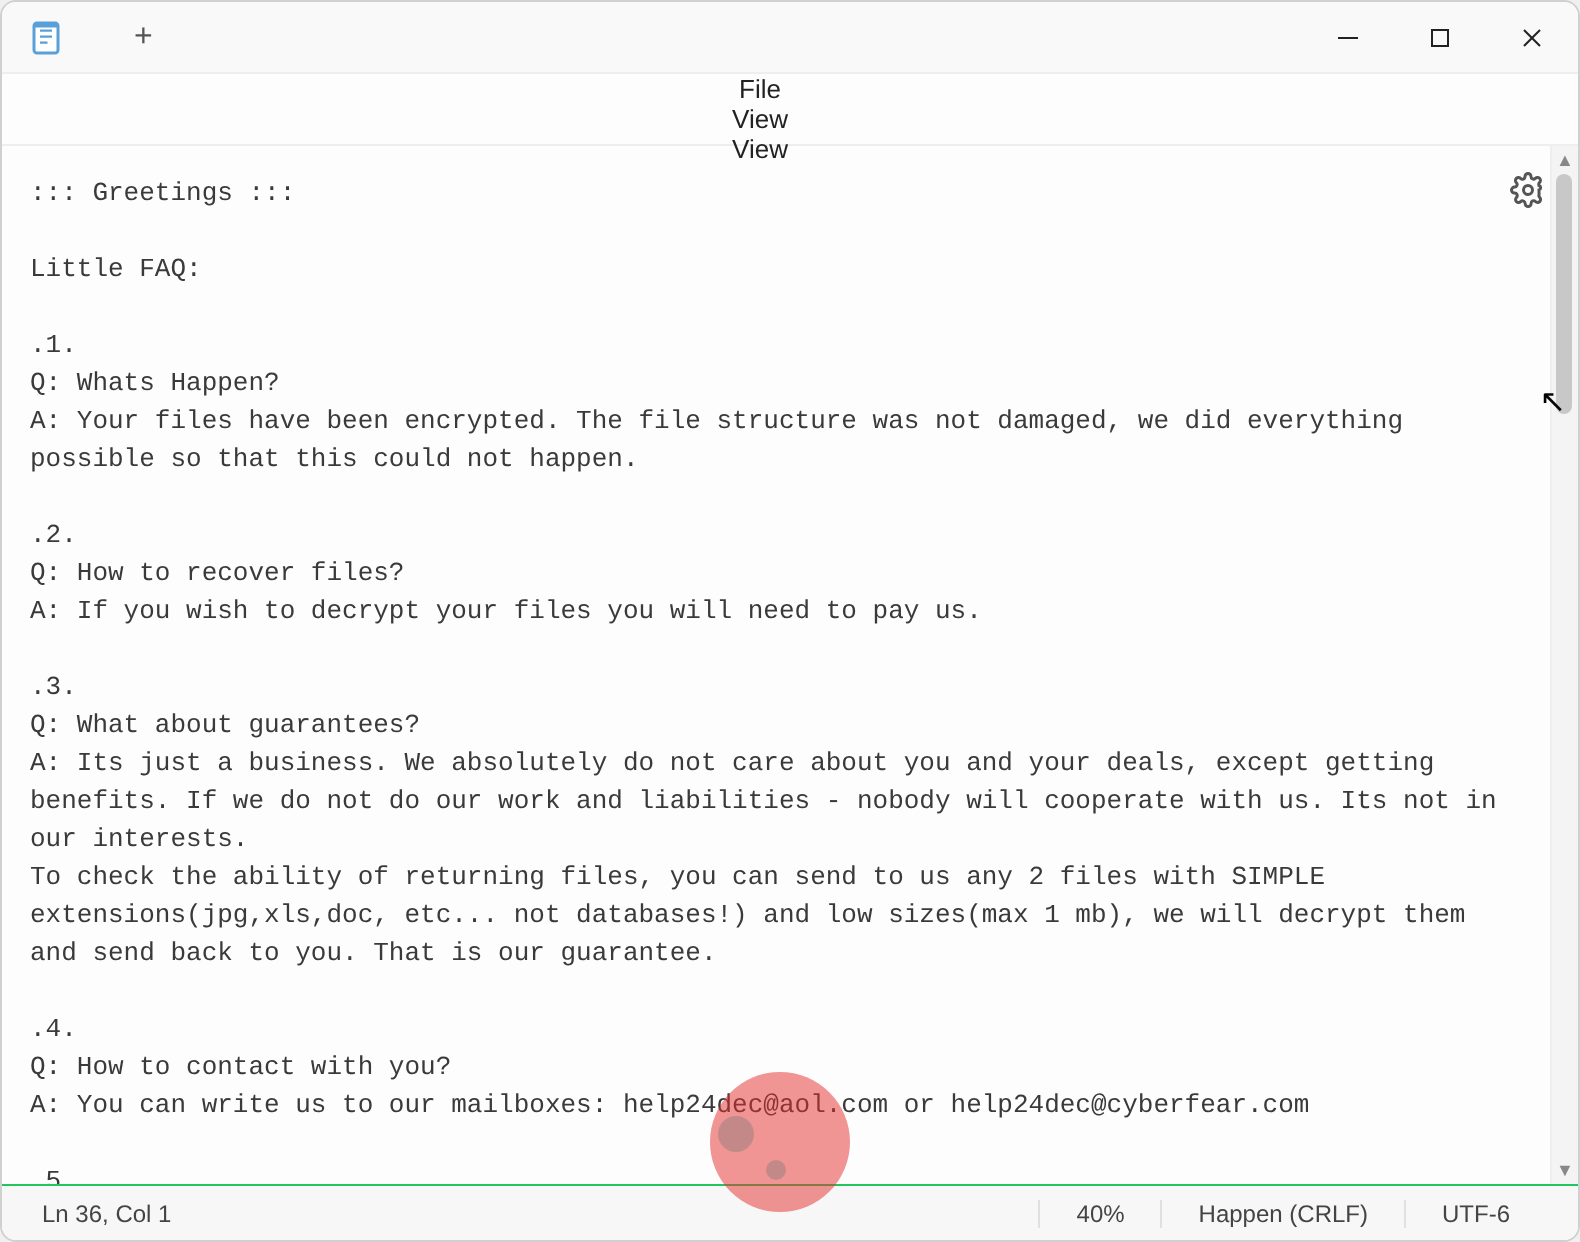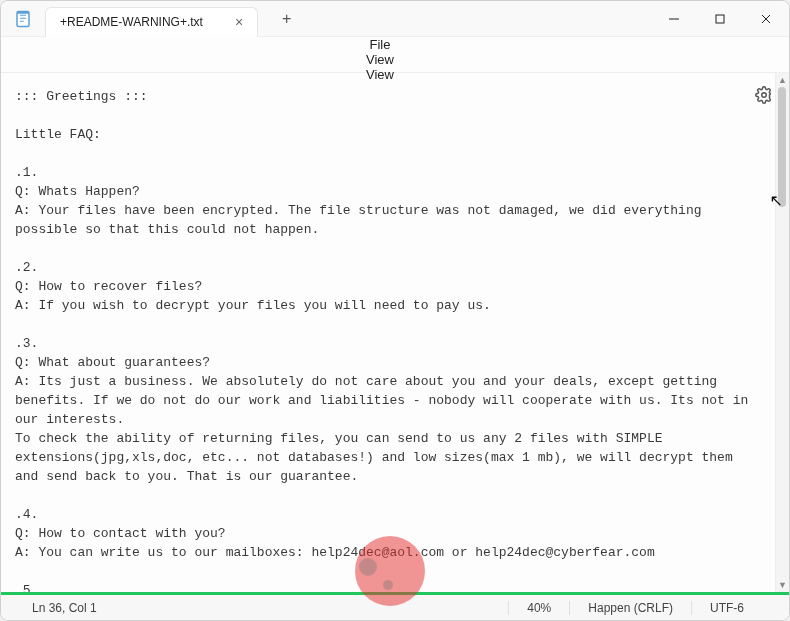--- a/index.html
+++ b/index.html
@@ -140,27 +140,27 @@
   position: absolute;
   top: 0;
   left: 2px;
   width: 8px;
   height: 120px;
   background: #c8c8c8;
   border-radius: 4px;
 }
 .statusbar {
   height: 28px;
-  border-top: 3px solid #22c55e;
+  border-top: 1px solid #22c55e;
   background: #f7f7f7;
   display: flex;
   align-items: center;
   font-size: 12px;
   color: #444;
-  padding: 0 27px;
+  padding: 0 16px;
 }
 .status-cell {
   padding: 0 18px;
   border-left: 1px solid #e0e0e0;
 }
 .status-cell:first-child { border-left: none; padding-left: 4px; }
 .spacer { flex: 1; }
 .watermark {
   position: absolute;
   left: 0;
@@ -222,24 +222,20 @@
 
   <div class="titlebar">
     <div class="app-icon">
       <svg viewBox="0 0 24 24">
           <rect x="4" y="2" width="16" height="20" rx="2" fill="#fff" stroke="#5aa0d8" stroke-width="2"></rect>
           <line x1="8" y1="7" x2="16" y2="7" stroke="#5aa0d8" stroke-width="1.5"></line>
           <line x1="8" y1="11" x2="16" y2="11" stroke="#5aa0d8" stroke-width="1.5"></line>
           <line x1="8" y1="15" x2="13" y2="15" stroke="#5aa0d8" stroke-width="1.5"></line>
           <rect x="4" y="2" width="16" height="3" fill="#5aa0d8"></rect>
         </svg>
-    </div>
-    <div class="tab">
-      <span>+README-WARNING+.txt</span>
-      <span class="close">×</span>
     </div>
     <div class="newtab">+</div>
     <div class="win-controls">
       <div class="win-btn">
         <svg viewBox="0 0 12 12">
             <line x1="1" y1="6" x2="11" y2="6" stroke="currentColor" stroke-width="1"></line>
           </svg>
       </div>
       <div class="win-btn">
         <svg viewBox="0 0 12 12">

